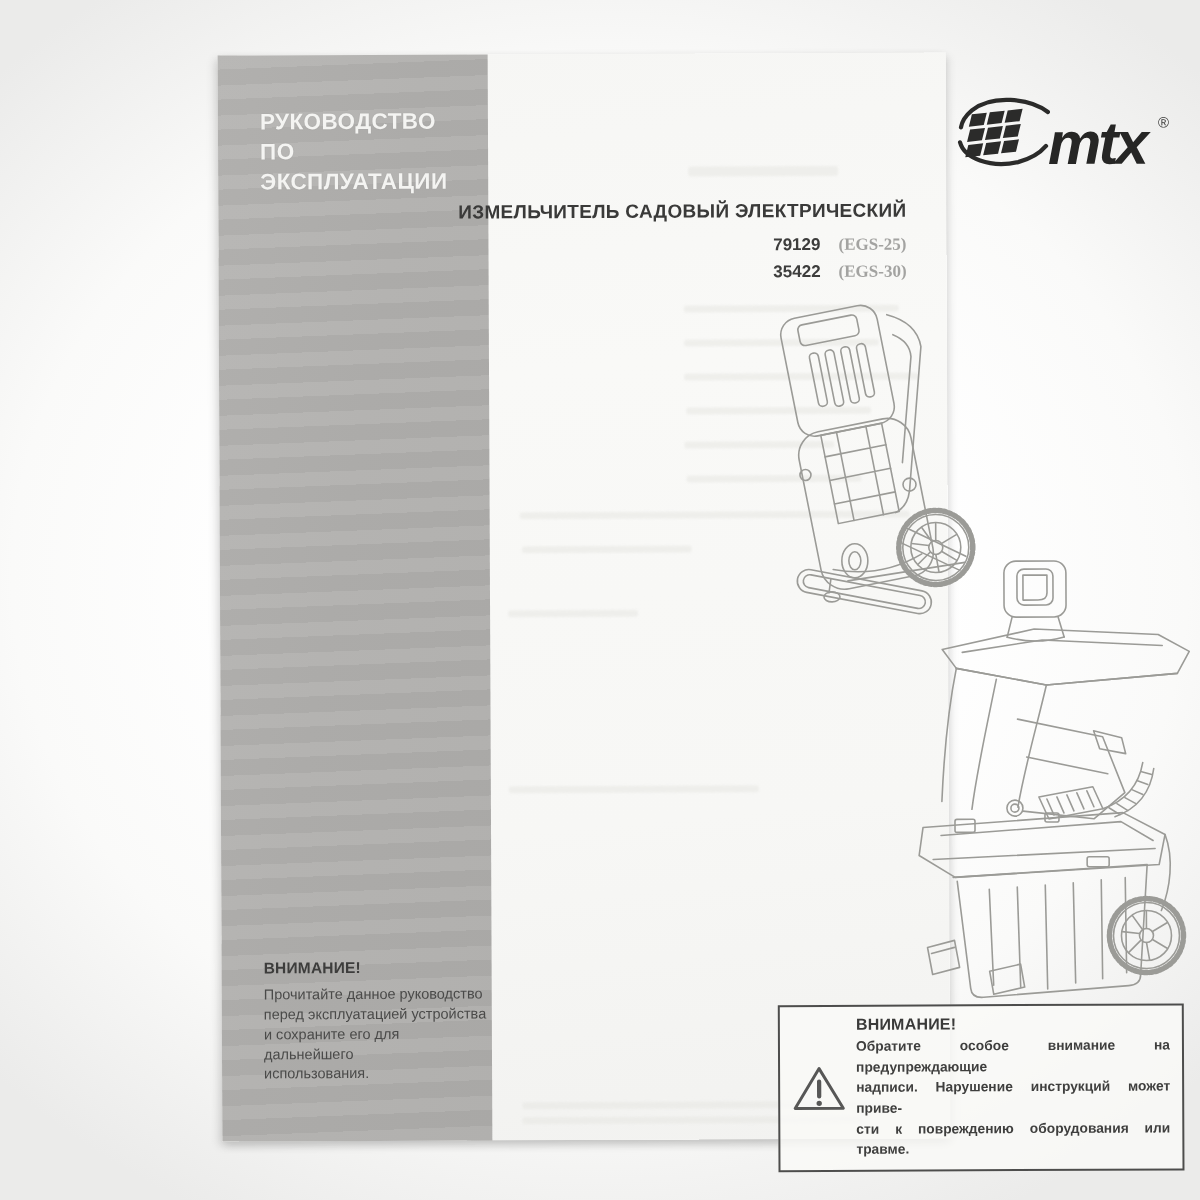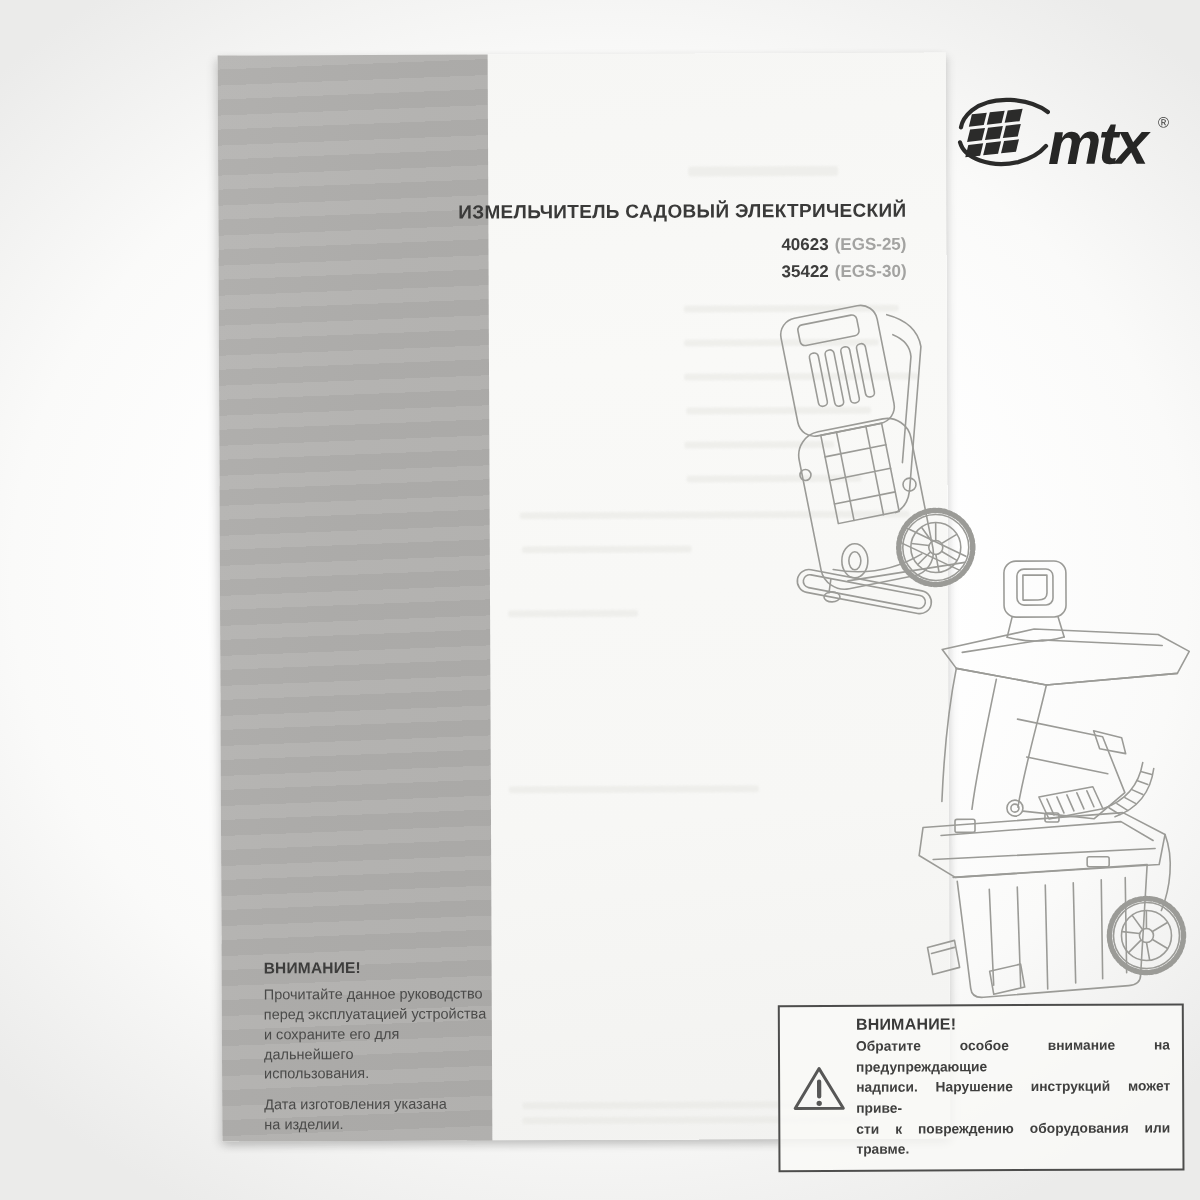--- a/index.html
+++ b/index.html
@@ -61,21 +61,21 @@
   .logo { position: absolute; left: 468px; top: 44px; z-index: 2; }
 
   .title-block { position: absolute; right: 40px; top: 147px; text-align: right; z-index: 2; }
   .product-title {
     font-size: 19px; font-weight: bold; color: #3a3a39; letter-spacing: 0.3px;
     white-space: nowrap;
   }
   .models { margin-top: 9px; }
   .model-row { font-size: 17px; font-weight: bold; line-height: 27px; white-space: nowrap; }
   .model-sku { color: #3d3d3c; }
-  .model-code { color: #a3a3a1; margin-left: 6px; }
+  .model-code { color: #a3a3a1; margin-left: 18px; font-family: Liberation Serif, serif; }
 
   .illus { position: absolute; z-index: 1; }
   .illus-1 { left: 268px; top: 242px; }
   .illus-2 { left: 406px; top: 503px; }
 
   .warnbox {
     position: absolute; left: 286px; top: 952px;
     width: 406px; min-height: 86px;
     border: 2px solid #4d4d4c;
     background: rgba(250,250,248,0.8);
@@ -93,28 +93,28 @@
   }
   svg.lineart { display: block; }
 </style>
 </head>
 <body>
 
 <div class="scene">
   <div class="page">
 
     <div class="panel">
+      <div class="panel-title">РУКОВОДСТВО
+ПО ЭКСПЛУАТАЦИИ</div>
       <div class="panel-attn">
         <div class="panel-attn-h">ВНИМАНИЕ!</div>
         <div class="panel-attn-p">Прочитайте данное руководство
 перед эксплуатацией устройства
 и сохраните его для дальнейшего
 использования.</div>
-        <div class="panel-attn-p second">Дата изготовления указана
-на изделии.</div>
       </div>
     </div>
 
     <div class="content">
 
       <div class="bleed" style="left:200px; top:113px; width:150px; height:10px;"></div>
       <div class="bleed" style="left:195px; top:252px; width:215px; height:7px;"></div>
       <div class="bleed" style="left:195px; top:286px; width:195px; height:7px;"></div>
       <div class="bleed" style="left:195px; top:320px; width:235px; height:7px;"></div>
       <div class="bleed" style="left:197px; top:354px; width:185px; height:7px;"></div>
@@ -144,21 +144,21 @@
           <path d="M4 46 C8 62 34 72 62 66 C74 63 84 57 90 50" fill="none" stroke="#2b2b2a" stroke-width="4.2" stroke-linecap="round"></path>
         </g>
         <text x="92" y="68" font-family="Liberation Sans, sans-serif" font-size="60" font-weight="bold" font-style="italic" letter-spacing="-3" fill="#262625">mtx</text>
         <text x="202" y="32" font-family="Liberation Sans, sans-serif" font-size="15" fill="#3a3a39">®</text>
       </svg>
 
       <div class="title-block">
         <div class="product-title">ИЗМЕЛЬЧИТЕЛЬ САДОВЫЙ ЭЛЕКТРИЧЕСКИЙ</div>
         <div class="models">
           <div class="model-row">
-            <span class="model-sku">40623</span><span class="model-code">(EGS-25)</span>
+            <span class="model-sku">79129</span><span class="model-code">(EGS-25)</span>
           </div>
           <div class="model-row">
             <span class="model-sku">35422</span><span class="model-code">(EGS-30)</span>
           </div>
         </div>
       </div>
 
       <svg class="illus illus-1 lineart" width="244" height="334" viewBox="0 0 244 334">
         <g fill="none" stroke="#9b9b97" stroke-width="1.6" stroke-linejoin="round" stroke-linecap="round">
 

